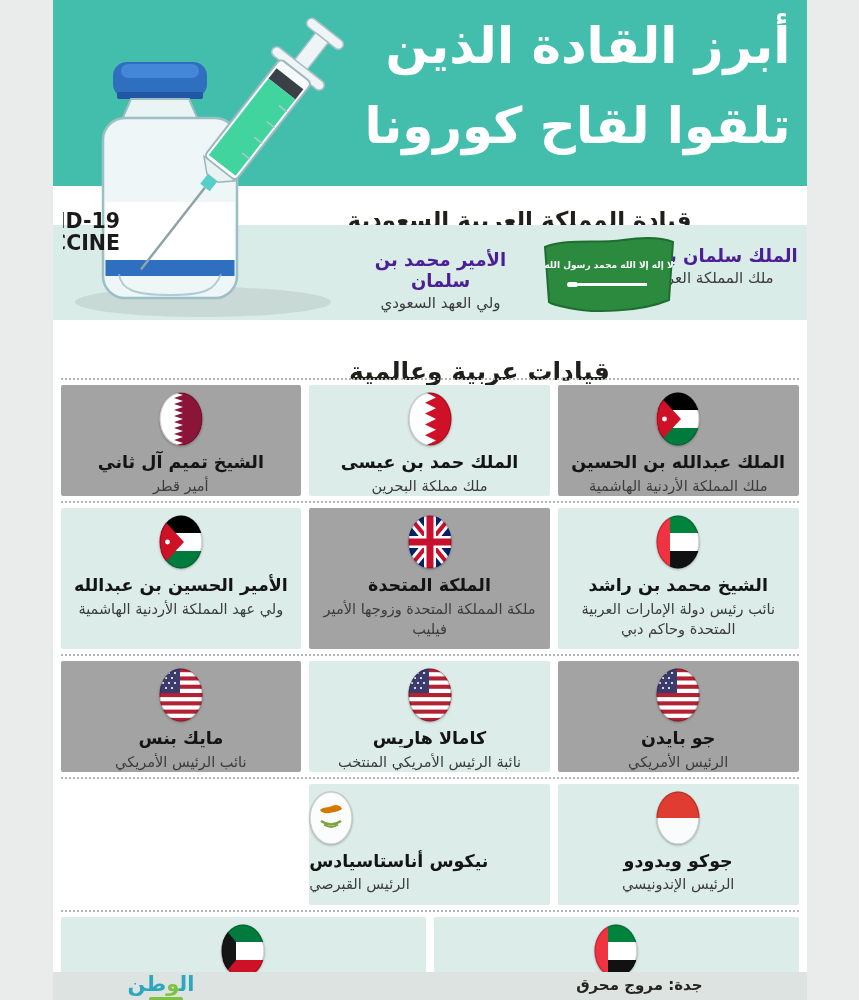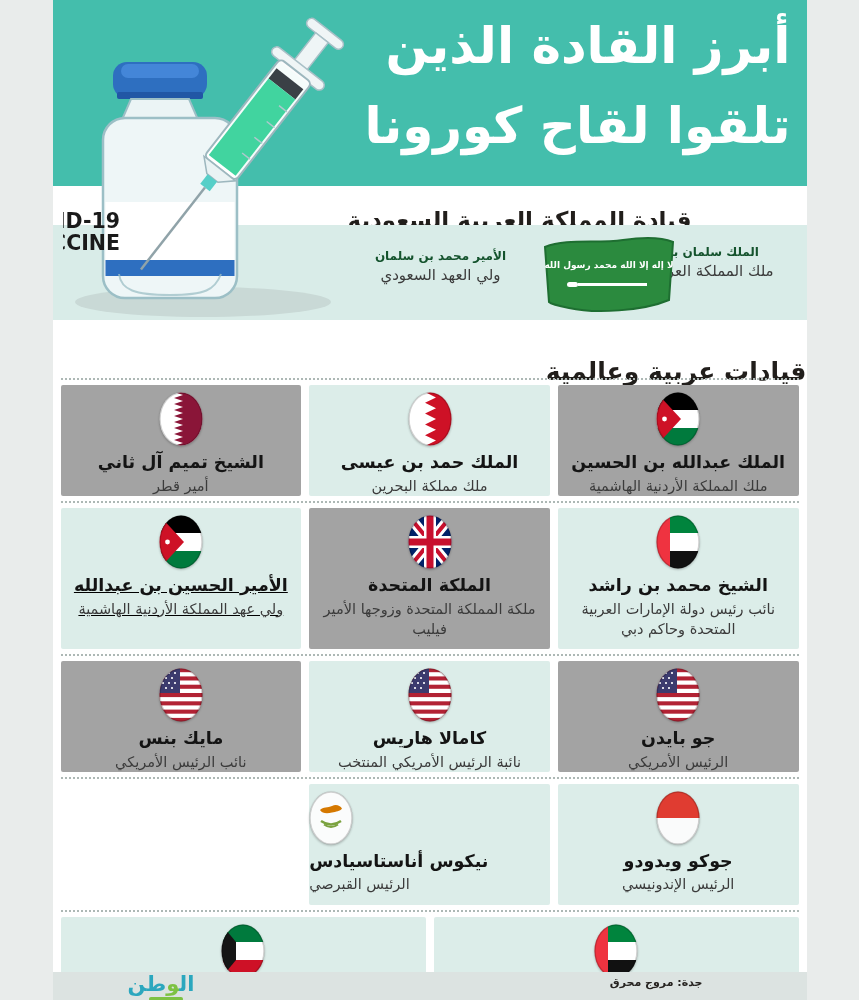--- a/index.html
+++ b/index.html
@@ -10,39 +10,39 @@
   
   .header{position:absolute;top:0;left:0;width:100%;height:186px;background:var(--teal,#44BEAC);}
   .title{position:absolute;top:6px;right:16px;left:292px;text-align:right;color:#fff;
          font-weight:bold;font-size:50px;line-height:80px;letter-spacing:-1px;}
   
   .saudi-heading{position:absolute;top:188px;left:180px;right:0;text-align:center;
                  font-size:23px;font-weight:bold;color:#211E1B;}
   .saudi-band{position:absolute;top:225px;left:0;width:100%;height:95px;background:var(--band,#D9ECE8);}
   .king-block{position:absolute;top:20px;right:6px;width:238px;text-align:center;}
   .prince-block{position:absolute;top:24px;left:292px;width:192px;text-align:center;}
-  .person-name{font-size:12px;font-weight:bold;color:#14532d;}
+  .person-name{font-size:18px;font-weight:bold;color:#4c1d95;}
   .person-title{font-size:15px;color:#3B3B3B;margin-top:3px;}
   .saudi-flag{position:absolute;top:7px;left:486px;width:140px;height:86px;}
   
-  .world-heading{position:absolute;top:336px;left:100px;right:0;
+  .world-heading{position:absolute;top:336px;left:100px;right:0;text-align:center;
                  font-size:25px;font-weight:bold;color:#211E1B;}
   .grid-area{position:absolute;top:378px;left:8px;right:8px;}
   .sep{border-top:2px dotted #ADB8B5;height:0;}
   .row-grid{display:grid;grid-template-columns:1fr 1fr 1fr;gap:8px;margin:5px 0;}
   .row-grid.cols-2{grid-template-columns:1fr 1fr;}
   .cell{background:#a3a3a3;display:flex;flex-direction:column;align-items:center;
         padding-top:7px;border-radius:2px;}
   .cell.tinted{background:var(--cell,#DCEDE9);}
   .flag-wrap{filter:drop-shadow(0 1px 1px rgba(0,0,0,.25));line-height:0;}
   .cell .name{font-size:17.5px;font-weight:bold;color:#141414;margin-top:5px;line-height:1.3;text-align:center;}
   .cell .role{font-size:14.5px;color:#3B3B3B;margin-top:2px;line-height:1.38;max-width:235px;text-align:center;}
   
   .footer{position:absolute;top:972px;left:0;width:100%;height:28px;background:var(--footer,#DCE3E1);}
-  .byline{position:absolute;top:4px;right:104px;font-size:11px;font-weight:bold;color:#262320;}
+  .byline{position:absolute;top:4px;right:104px;font-size:15px;font-weight:bold;color:#262320;}
   .logo{position:absolute;top:0px;left:75px;font-size:21px;font-weight:bold;color:var(--logoteal,#2BA7BE);}
   .logo .waw{color:var(--logogreen,#7DC242);}
   .logo-bar{position:absolute;top:25px;left:96px;width:34px;height:4px;background:var(--logogreen,#7DC242);border-radius:2px;}
   
   .illustration{position:absolute;top:6px;left:10px;width:310px;height:322px;z-index:5;pointer-events:none;}
   .vial-label-text{font-family:"DejaVu Sans",sans-serif;font-weight:bold;font-size:20.5px;fill:#1A1A1A;}
   .shahada{font-family:"DejaVu Sans",sans-serif;font-weight:bold;font-size:9px;fill:#fff;}
 </style>
 </head>
 <body>
@@ -170,21 +170,21 @@
                 <rect x="16" width="12" height="54" fill="#fff"></rect>
                 <rect y="21" width="44" height="12" fill="#fff"></rect>
                 <rect x="18.5" width="7" height="54" fill="#C8102E"></rect>
                 <rect y="23.5" width="44" height="7" fill="#C8102E"></rect>
               </g>
               <ellipse cx="22" cy="27" rx="21" ry="26" fill="none" stroke="rgba(0,0,0,0.18)" stroke-width="1.5"></ellipse>
             </svg></div>
           <div class="name">الملكة المتحدة</div>
           <div class="role">ملكة المملكة المتحدة وزوجها الأمير فيليب</div>
         </div>
-        <div class="cell tinted" style="min-height: 134px; text-decoration: underline;">
+        <div class="cell tinted" style="min-height: 134px;">
           <div class="flag-wrap"><svg viewBox="0 0 44 54" width="44" height="54">
               <defs>
                 <clipPath id="fc6">
                   <ellipse cx="22" cy="27" rx="21.5" ry="26.5"></ellipse>
                 </clipPath>
               </defs>
               <g clip-path="url(#fc6)">
                 <rect width="44" height="18" fill="#000"></rect>
                 <rect y="18" width="44" height="18" fill="#fff"></rect>
                 <rect y="36" width="44" height="18" fill="#007A3D"></rect>

